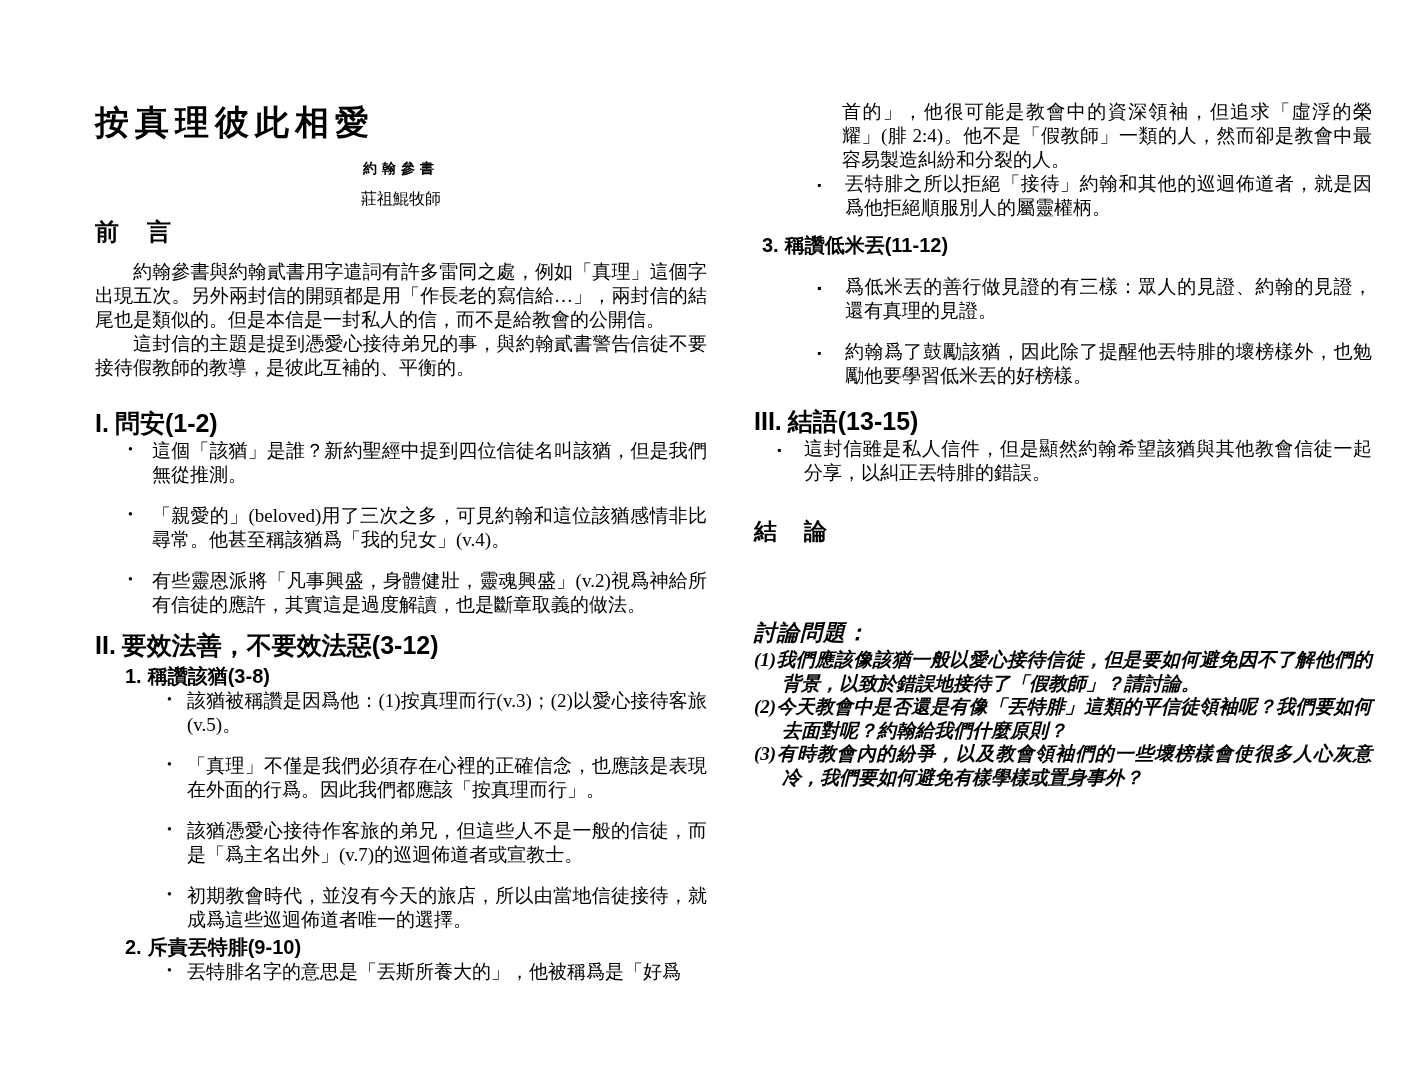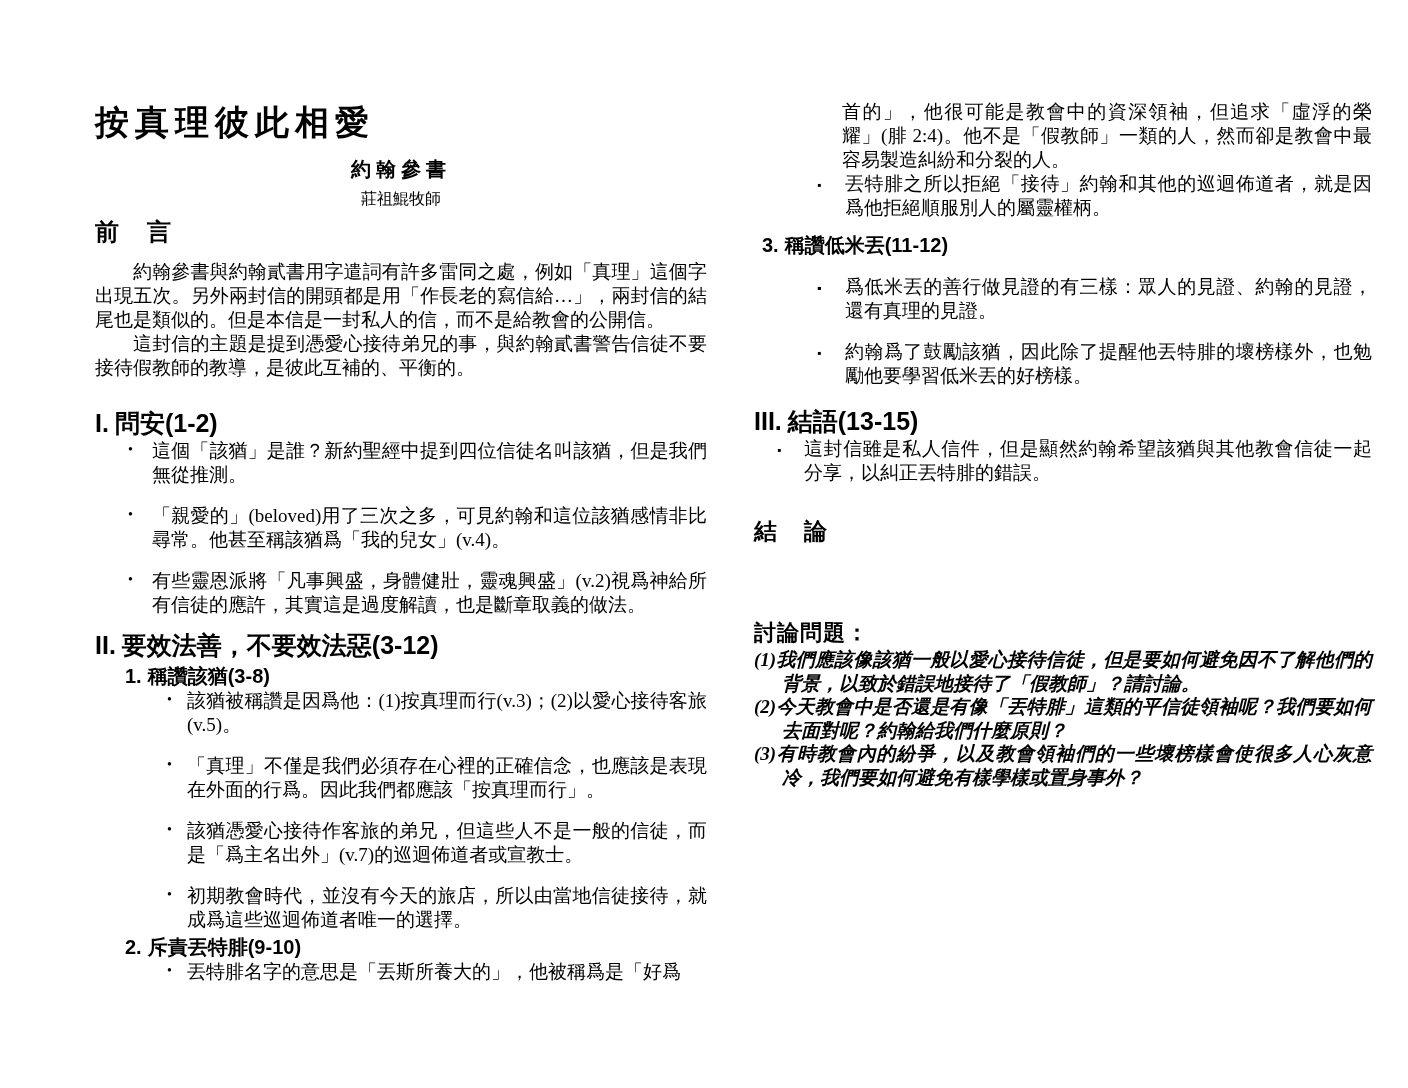--- a/index.html
+++ b/index.html
@@ -33,21 +33,21 @@
   .doc-title {
     margin: 104px 0 0 0;
     font-size: 34px;
     line-height: 38px;
     font-weight: bold;
     letter-spacing: 6px;
     text-align: left;
   }
   .doc-subtitle {
     margin-top: 14px;
-    font-size: 20px;
+    font-size: 14px;
     line-height: 26px;
     font-weight: bold;
     letter-spacing: 5px;
     text-align: center;
   }
   .doc-author {
     margin-top: 4px;
     font-size: 16px;
     line-height: 26px;
     text-align: center;
@@ -81,20 +81,21 @@
     font-size: 23px;
     line-height: 26px;
     font-weight: bold;
     letter-spacing: 2px;
   }
   .h-disc {
     margin: 75px 0 0 0;
     font-size: 22px;
     line-height: 26px;
     font-weight: bold;
+    font-style: italic;
     letter-spacing: 1px;
   }
 
   
   .body-p {
     margin: 0;
     text-align: justify;
     text-indent: 2em;
   }
   .mt-p1 { margin-top: 14px; }

